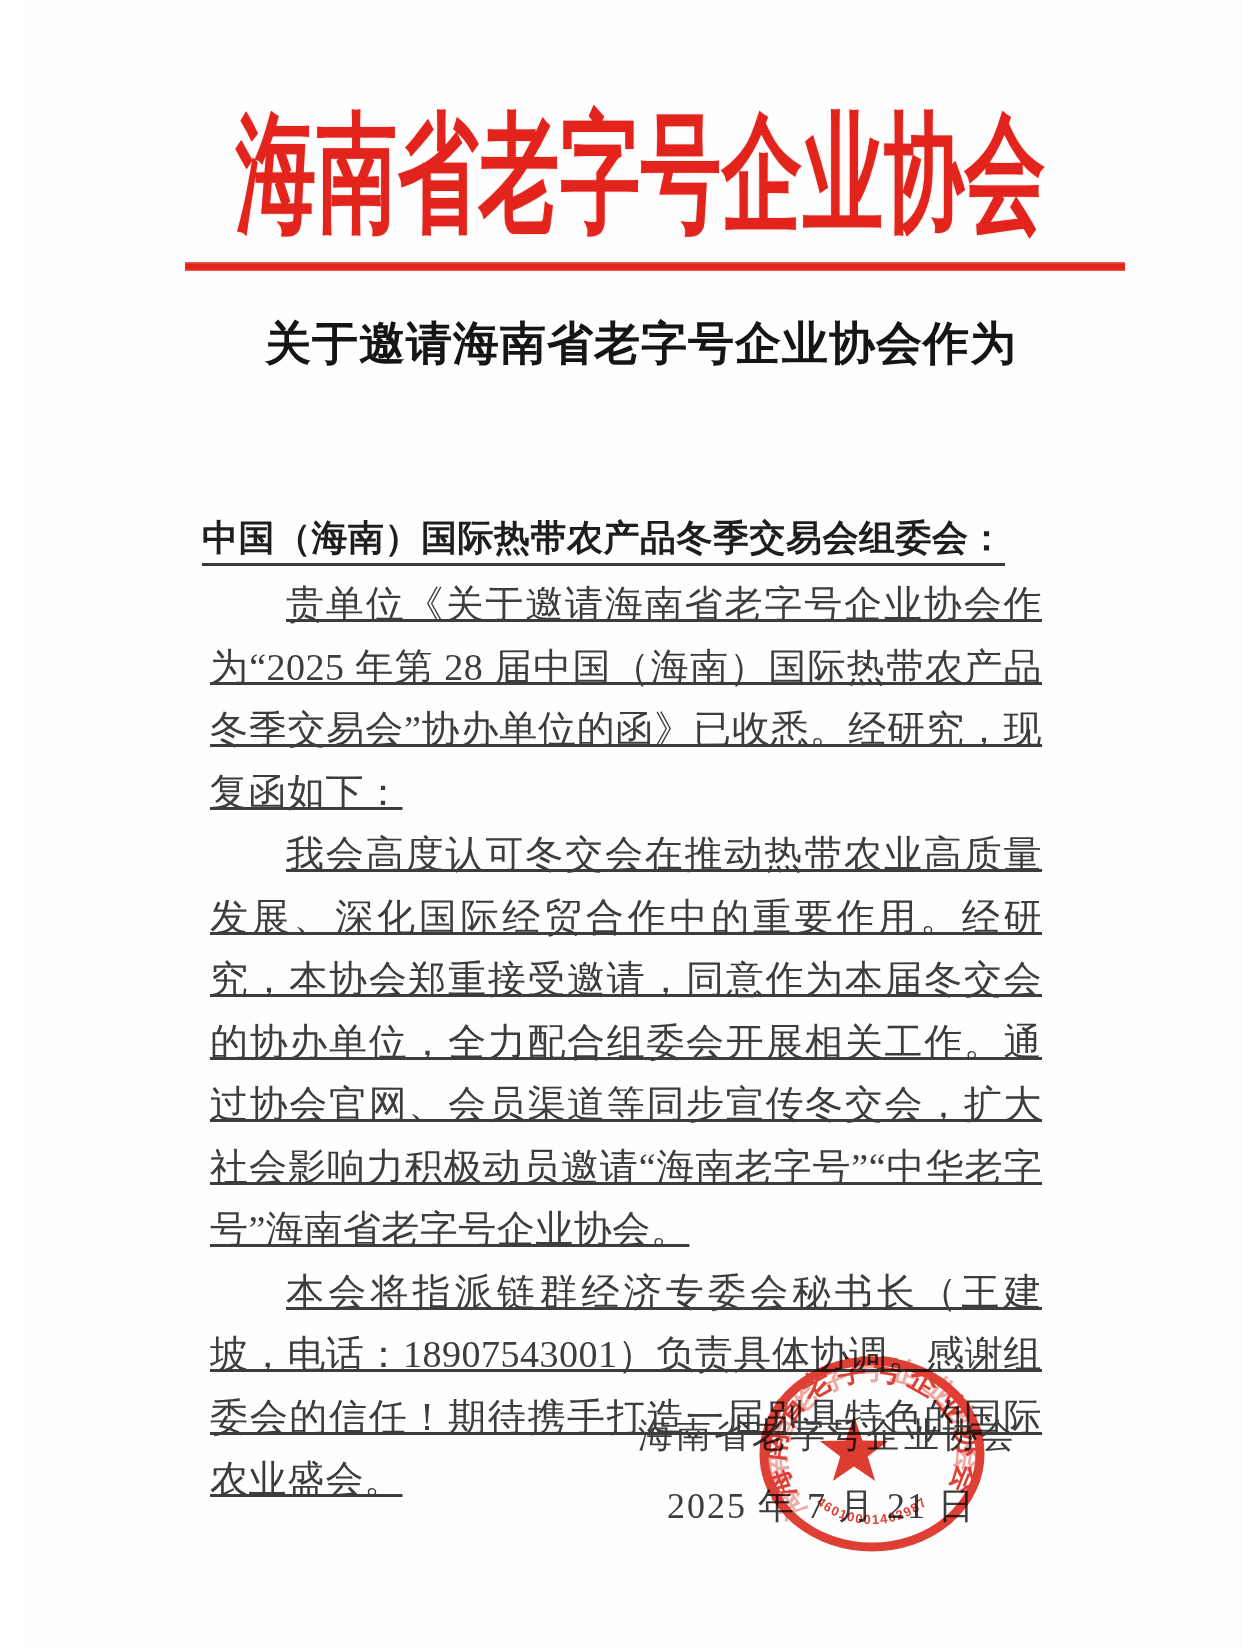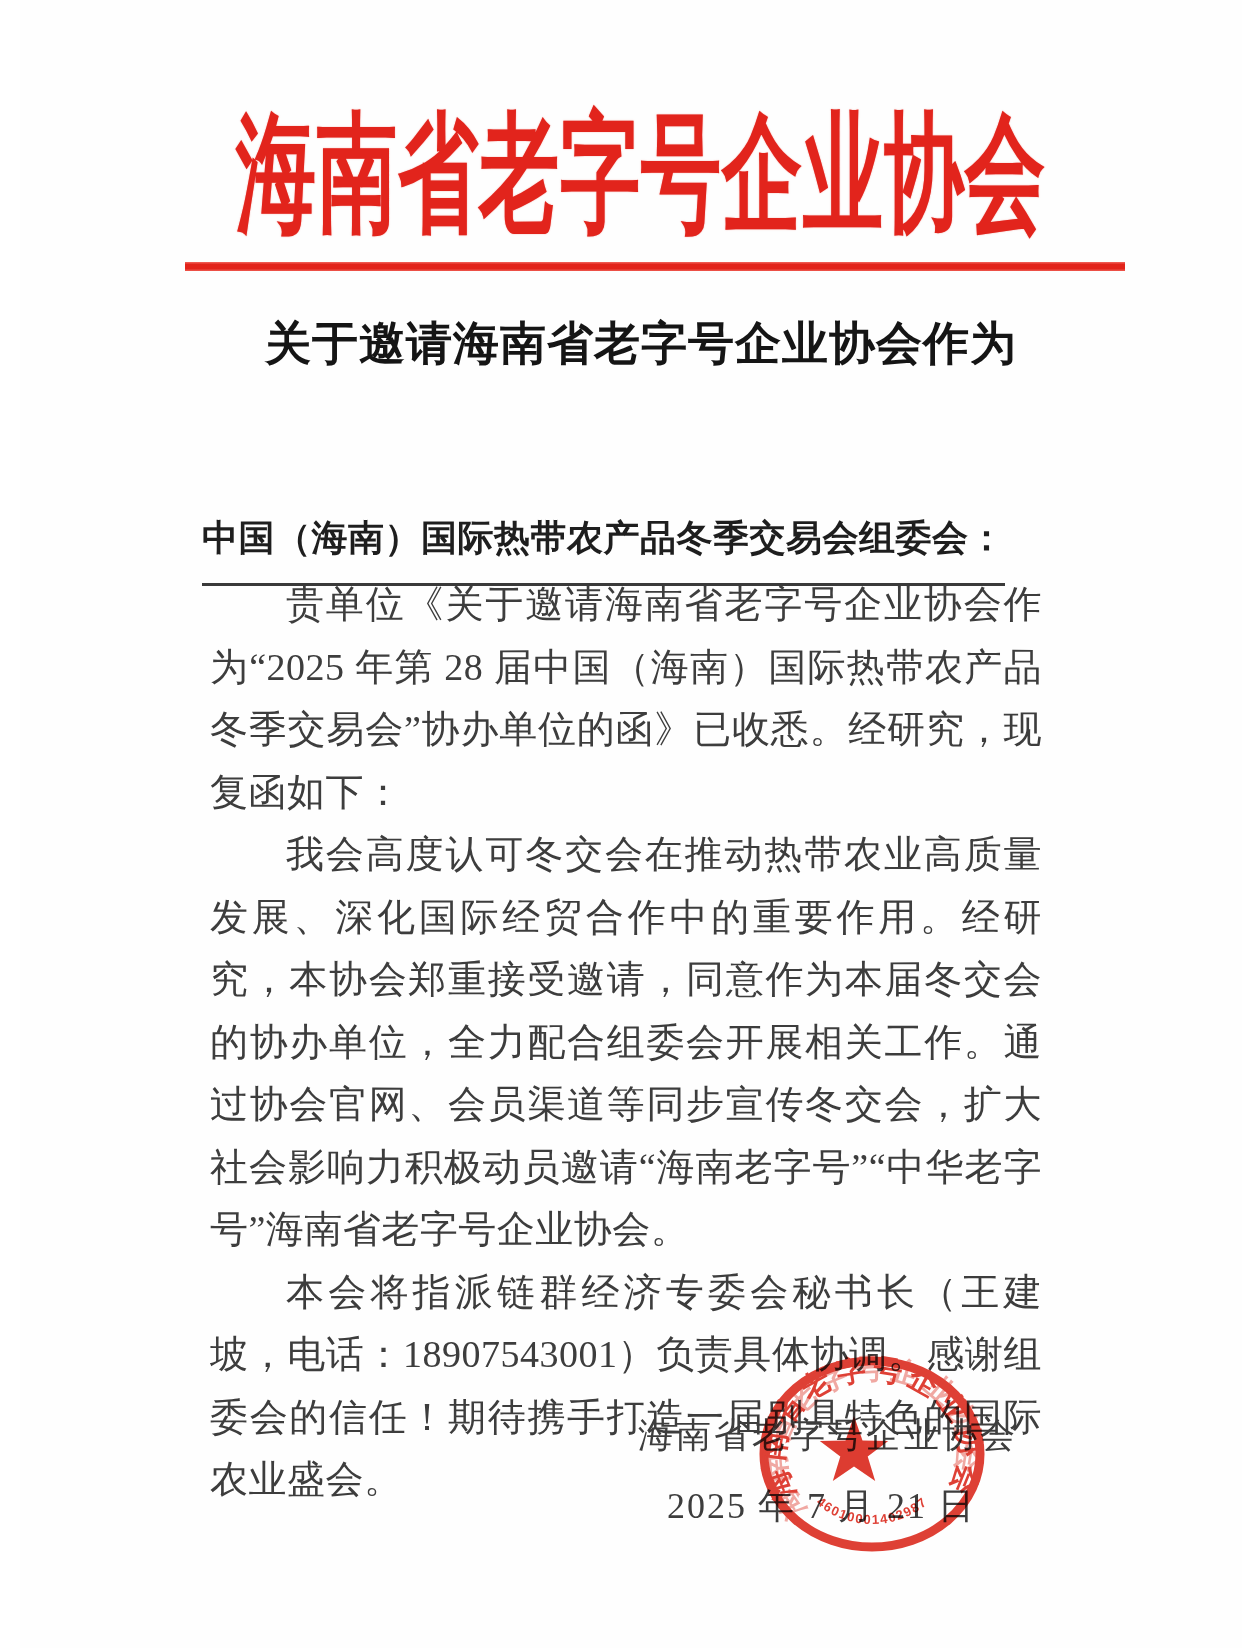--- a/index.html
+++ b/index.html
@@ -63,38 +63,39 @@
     top: 514px;
     left: 182px;
   }
   .addressee-inner {
     display: inline-block;
     font-size: 36px;
     font-weight: 700;
     color: #1e1e1e;
     letter-spacing: 0.5px;
     border-bottom: 3px solid #3a3a3a;
-    padding-bottom: 20px;
+    padding-bottom: 0;
   }
 
   
   .body-text {
     position: absolute;
     top: 573px;
     left: 190px;
     width: 832px;
     font-size: 38px;
     line-height: 62.5px;
     color: #3d3d3d;
     text-align: justify;
     letter-spacing: 0.5px;
   }
   .body-text p {
     margin: 0;
     text-indent: 2em;
+    text-decoration: underline;
   }
 
   
   .signature-org {
     position: absolute;
     top: 1412px;
     right: 244px;
     font-size: 35px;
     letter-spacing: 3px;
     color: #3d3d3d;

